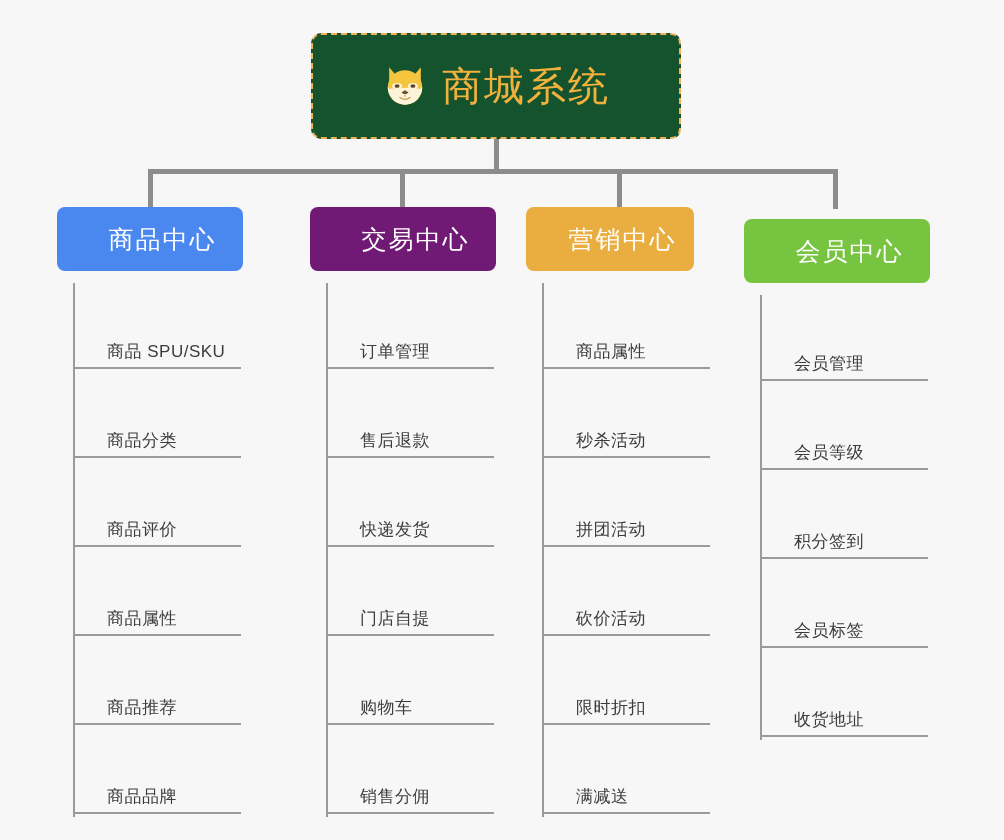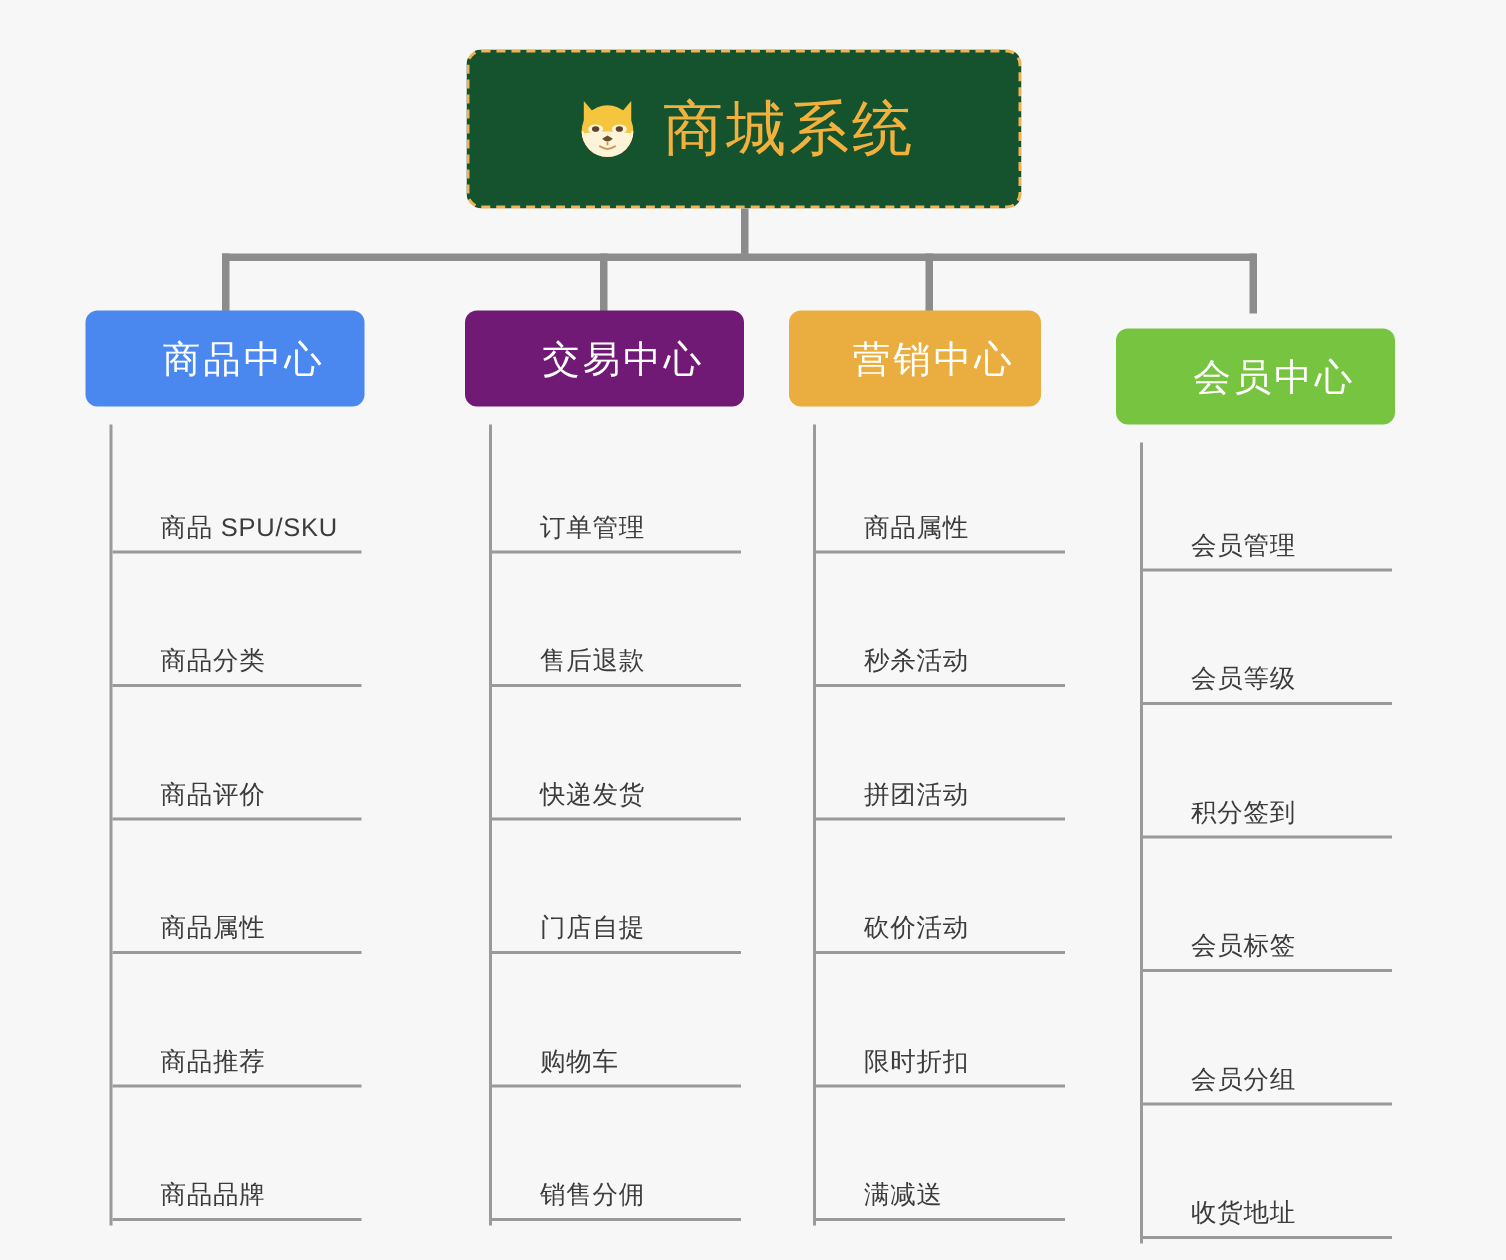--- a/index.html
+++ b/index.html
@@ -240,21 +240,18 @@
       <div class="leaf-item">
           <div class="leaf-underline"><span class="leaf-text">会员等级</span></div>
         </div>
       <div class="leaf-item">
           <div class="leaf-underline"><span class="leaf-text">积分签到</span></div>
         </div>
       <div class="leaf-item">
           <div class="leaf-underline"><span class="leaf-text">会员标签</span></div>
         </div>
       <div class="leaf-item">
-          <div class="leaf-underline"><span class="leaf-text">会员分组</span></div>
-        </div>
-      <div class="leaf-item">
           <div class="leaf-underline"><span class="leaf-text">收货地址</span></div>
         </div>
     </div>
   </div>
 
 </div>
 
 </body></html>

